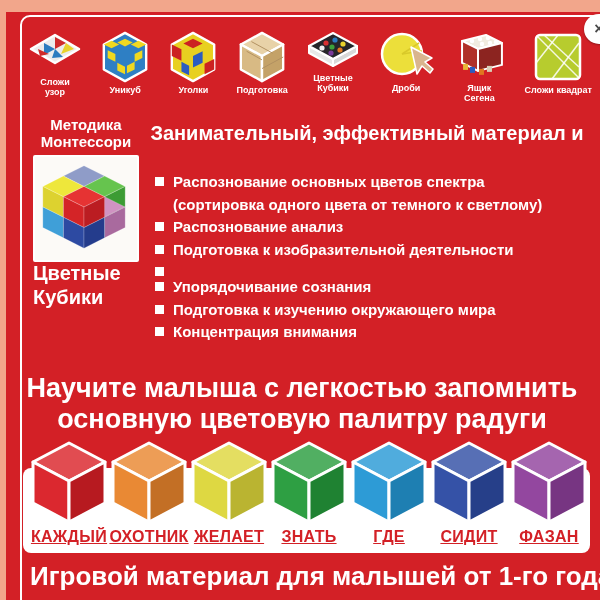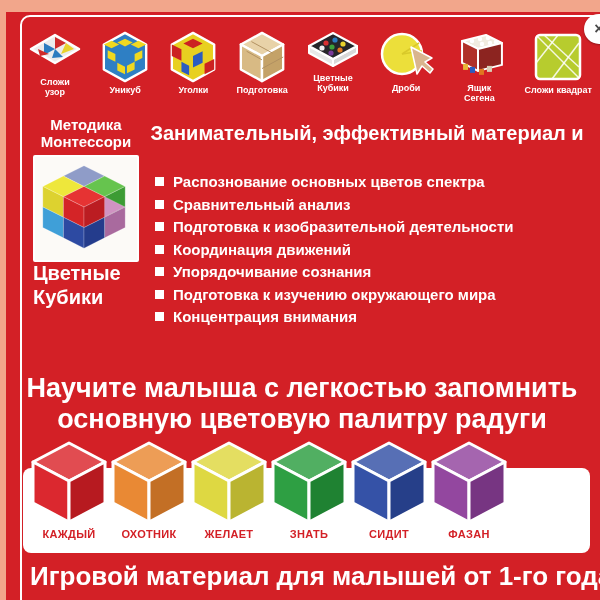--- a/index.html
+++ b/index.html
@@ -34,21 +34,21 @@
   .promo{position:absolute;left:12px;top:373px;width:580px;color:#fff;font-size:27px;line-height:31px;text-align:center;z-index:3;}
 
   
   .banner{position:absolute;left:23px;top:468px;width:567px;height:85px;background:#fff;border-radius:8px;z-index:2;}
   .cube-row{position:absolute;left:26px;top:441px;width:566px;height:102px;z-index:4;}
   .cube-slot{position:absolute;top:0;width:86px;text-align:center;}
   .cube-slot:nth-child(1){left:0;}  .cube-slot:nth-child(2){left:80px;}
   .cube-slot:nth-child(3){left:160px;}.cube-slot:nth-child(4){left:240px;}
   .cube-slot:nth-child(5){left:320px;}.cube-slot:nth-child(6){left:400px;}
   .cube-slot:nth-child(7){left:480px;}
-  .rcube-label{color:#d32026;font-size:11px;letter-spacing:.3px;margin-top:-1px;}
+  .rcube-label{color:#d32026;font-size:16px;letter-spacing:.3px;margin-top:-1px;text-decoration:underline;}
 
   .footer-text{position:absolute;left:30px;top:561px;width:600px;color:#fff;font-size:26px;white-space:nowrap;z-index:3;}
 </style>
 </head>
 <body>
 
 <div id="poster" style="background: rgb(211, 32, 38);">
   <div class="frame"></div>
   <div class="strip-top" style="background: rgb(242, 166, 139);"></div>
   <div class="strip-left" style="background: rgb(242, 166, 139);"></div>
@@ -193,31 +193,31 @@
 
   <div class="main-title">
     <div>Занимательный, эффективный материал и</div>
   </div>
 
   <div class="bullets">
     <div class="b-row">
         <span class="b-sq"></span>
         <span>Распознование основных цветов спектра</span>
       </div>
-    <div class="b-row">
-        <span class="b-sq"></span>
-        <span>Сравнительный анализ</span>
+    <div class="b-note">(сортировка одного цвета от темного к светлому)</div>
+    <div class="b-row">
+        <span class="b-sq"></span>
+        <span>Распознование анализ</span>
       </div>
     <div class="b-row">
         <span class="b-sq"></span>
         <span>Подготовка к изобразительной деятельности</span>
       </div>
     <div class="b-row">
         <span class="b-sq"></span>
-        <span>Координация движений</span>
       </div>
     <div class="b-row">
         <span class="b-sq"></span>
         <span>Упорядочивание сознания</span>
       </div>
     <div class="b-row">
         <span class="b-sq"></span>
         <span>Подготовка к изучению окружающего мира</span>
       </div>
     <div class="b-row">
@@ -260,20 +260,28 @@
     <div class="cube-slot">
       <svg class="rcube" width="86" height="84" viewBox="0 0 80 84">
         <polygon class="f-top" points="40,2 76,21 40,40 4,21" stroke="#fff" stroke-width="3" stroke-linejoin="round" fill="rgb(81,175,98)"></polygon>
         <polygon class="f-left" points="4,21 40,40 40,81 4,62" stroke="#fff" stroke-width="3" stroke-linejoin="round" fill="rgb(46,159,67)"></polygon>
         <polygon class="f-right" points="40,40 76,21 76,62 40,81" stroke="#fff" stroke-width="3" stroke-linejoin="round" fill="rgb(31,130,50)"></polygon>
       </svg>
       <div class="rcube-label" style="color: rgb(211, 32, 38);">ЗНАТЬ</div>
     </div>
     <div class="cube-slot">
       <svg class="rcube" width="86" height="84" viewBox="0 0 80 84">
+        <polygon class="f-top" points="40,2 76,21 40,40 4,21" stroke="#fff" stroke-width="3" stroke-linejoin="round" fill="rgb(80,172,221)"></polygon>
+        <polygon class="f-left" points="4,21 40,40 40,81 4,62" stroke="#fff" stroke-width="3" stroke-linejoin="round" fill="rgb(45,155,214)"></polygon>
+        <polygon class="f-right" points="40,40 76,21 76,62 40,81" stroke="#fff" stroke-width="3" stroke-linejoin="round" fill="rgb(30,127,178)"></polygon>
+      </svg>
+      <div class="rcube-label" style="color: rgb(211, 32, 38);">ГДЕ</div>
+    </div>
+    <div class="cube-slot">
+      <svg class="rcube" width="86" height="84" viewBox="0 0 80 84">
         <polygon class="f-top" points="40,2 76,21 40,40 4,21" stroke="#fff" stroke-width="3" stroke-linejoin="round" fill="rgb(87,111,181)"></polygon>
         <polygon class="f-left" points="4,21 40,40 40,81 4,62" stroke="#fff" stroke-width="3" stroke-linejoin="round" fill="rgb(53,82,167)"></polygon>
         <polygon class="f-right" points="40,40 76,21 76,62 40,81" stroke="#fff" stroke-width="3" stroke-linejoin="round" fill="rgb(38,63,137)"></polygon>
       </svg>
       <div class="rcube-label" style="color: rgb(211, 32, 38);">СИДИТ</div>
     </div>
     <div class="cube-slot">
       <svg class="rcube" width="86" height="84" viewBox="0 0 80 84">
         <polygon class="f-top" points="40,2 76,21 40,40 4,21" stroke="#fff" stroke-width="3" stroke-linejoin="round" fill="rgb(165,101,175)"></polygon>
         <polygon class="f-left" points="4,21 40,40 40,81 4,62" stroke="#fff" stroke-width="3" stroke-linejoin="round" fill="rgb(147,71,159)"></polygon>

